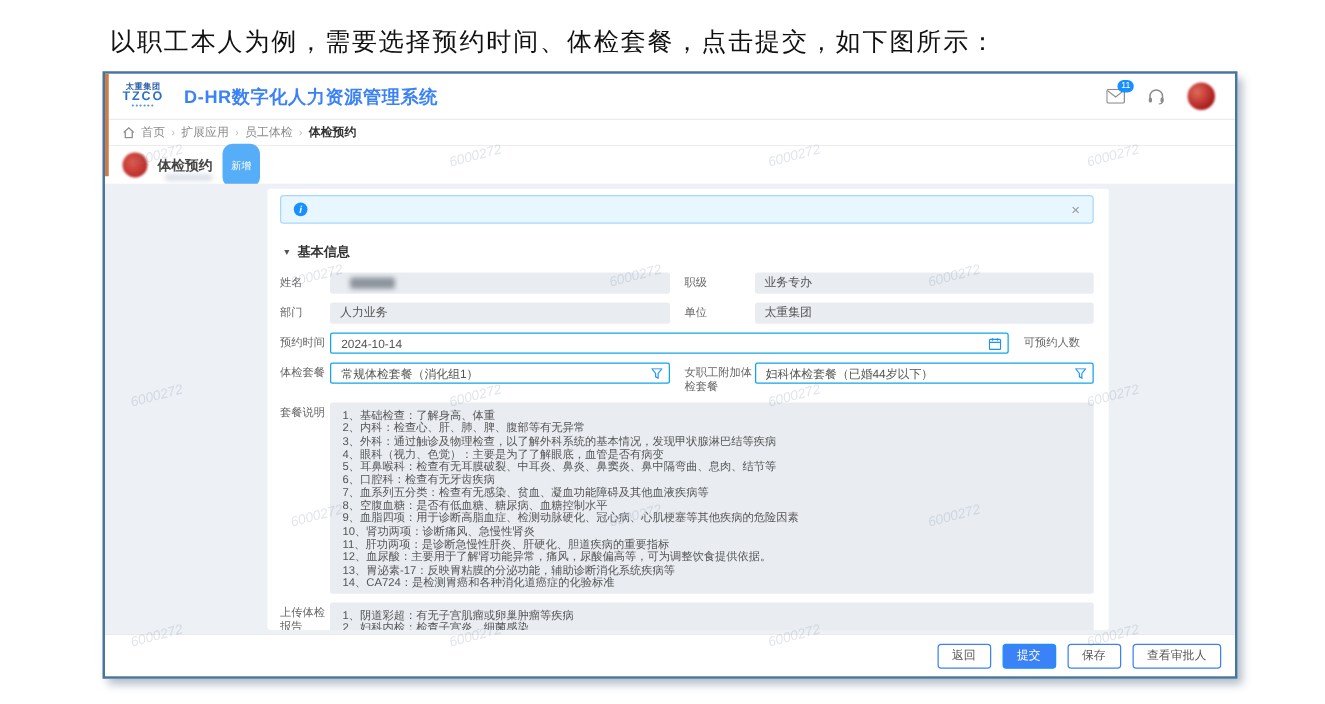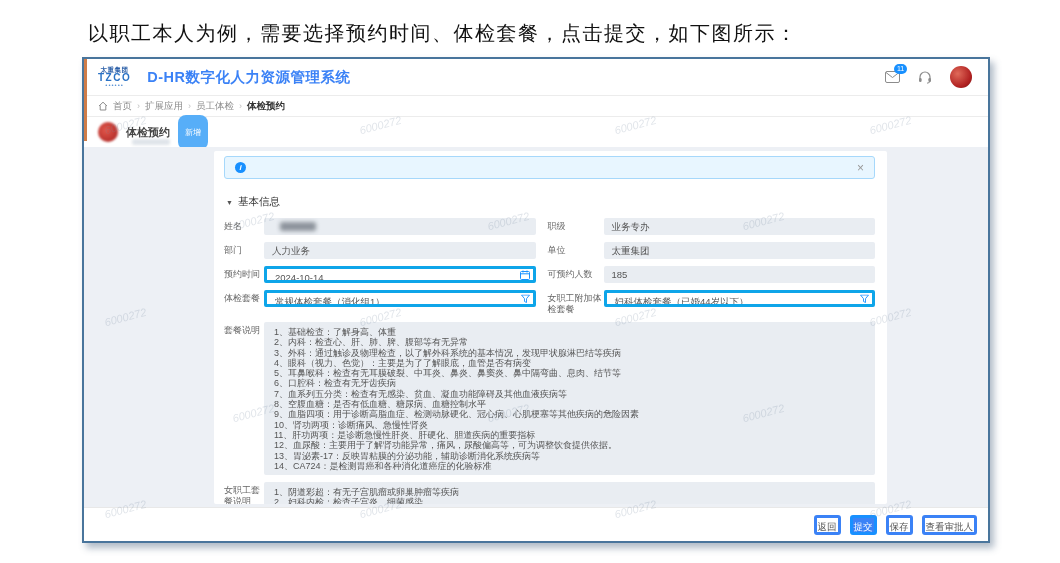--- a/index.html
+++ b/index.html
@@ -54,42 +54,42 @@
   .card { position:absolute; left:130px; top:4px; bottom:3px; width:673px; background:#fff;
     border-radius:2px; padding:5px 12px 4px 10px; overflow:hidden; }
 
   .notice { display:flex; align-items:center; background:#e8f6ff; border:1px solid #a6d8fb;
     border-radius:3px; height:23px; padding:0 10px; margin-bottom:8px; }
   .info-icon { width:11px; height:11px; border-radius:50%; background:#1890ff; color:#fff; font-size:8px;
     line-height:11px; text-align:center; font-style:italic; font-weight:bold; margin-right:5px; flex:none; }
   .notice-text { color:#f5222d; font-weight:bold; font-size:9.5px; }
   .notice-close { margin-left:auto; color:#999; font-size:12px; line-height:12px; cursor:pointer; }
 
-  .section-head { display:flex; align-items:center; gap:5px; font-size:10.5px; font-weight:normal;
+  .section-head { display:flex; align-items:center; gap:5px; font-size:10.5px; font-weight:bold;
     color:#333; margin:16px 0 9px 2px; }
   .caret { font-size:7px; color:#555; }
 
   .row { display:flex; align-items:flex-start; margin-bottom:7px; }
   .lbl { width:40px; min-width:40px; font-size:9px; line-height:11px; color:#666; padding-top:3px; }
   .lbl2 { width:56px; min-width:56px; margin-left:12px; font-size:9px; line-height:11px; color:#666; padding-top:3px; }
   .fld { flex:1; position:relative; }
   .inp { height:17px; line-height:17px; font-size:9.5px; padding:0 8px; border-radius:2px; color:#555;
     overflow:hidden; white-space:nowrap; }
   .ro { background:#e9edf2; }
-  .ed { background:#fff; border:3px solid #0ea5e9; cursor:pointer; }
+  .ed { background:#fff; border:1px solid #0ea5e9; cursor:pointer; }
   .fld-icon { position:absolute; right:6px; top:50%; transform:translateY(-50%); display:flex; }
   .blur-chip { width:36px; height:9px; background:#8d939c; filter:blur(2px); border-radius:2px; margin:4px 0 0 8px; }
 
   .txt { flex:1; background:#e9edf2; border-radius:2px; padding:5px 10px 4px 10px; font-size:9px;
     line-height:10.3px; color:#555; white-space:pre-line; }
 
   
   .footer { height:34px; flex:none; background:#fff; border-top:1px solid #e8e8e8; display:flex;
     align-items:center; justify-content:flex-end; gap:9px; padding:0 11px; }
-  .btn { height:20px; line-height:18px; padding:0 1px; font-size:9.5px; border:3px solid #3b82f6;
+  .btn { height:20px; line-height:18px; padding:0 11px; font-size:9.5px; border:1px solid #3b82f6;
     border-radius:3px; background:#fff; color:#555; cursor:pointer;text-align:center; }
   .btn-primary { background:#3b82f6; border-color:#1890ff; color:#fff; }
 </style>
 </head>
 <body>
 
 <div class="caption">以职工本人为例，需要选择预约时间、体检套餐，点击提交，如下图所示：</div>
 
 <div class="window">
   <div class="accent"></div>
@@ -206,23 +206,20 @@
           <span class="fld-icon">
             <svg width="10" height="10" viewBox="0 0 10 10">
               <rect x="0.5" y="1.5" width="9" height="8" rx="1" fill="none" stroke="#1890ff"></rect>
               <line x1="3" y1="0.5" x2="3" y2="2.5" stroke="#1890ff"></line>
               <line x1="7" y1="0.5" x2="7" y2="2.5" stroke="#1890ff"></line>
               <line x1="0.5" y1="3.8" x2="9.5" y2="3.8" stroke="#1890ff"></line>
             </svg>
           </span>
         </div>
         <div class="lbl2">可预约人数</div>
-        <div class="fld">
-            <div class="inp ro">185</div>
-          </div>
       </div>
 
       <div class="row">
         <div class="lbl">体检套餐</div>
         <div class="fld">
           <div class="inp ed">常规体检套餐（消化组1）</div>
           <span class="fld-icon">
             <svg width="9" height="9" viewBox="0 0 9 9">
               <path d="M0.5 0.5 H8.5 L5.5 4.2 V8 L3.5 7 V4.2 Z" fill="none" stroke="#1890ff" stroke-width="0.9"></path>
             </svg>
@@ -251,21 +248,21 @@
 8、空腹血糖：是否有低血糖、糖尿病、血糖控制水平
 9、血脂四项：用于诊断高脂血症、检测动脉硬化、冠心病、心肌梗塞等其他疾病的危险因素
 10、肾功两项：诊断痛风、急慢性肾炎
 11、肝功两项：是诊断急慢性肝炎、肝硬化、胆道疾病的重要指标
 12、血尿酸：主要用于了解肾功能异常，痛风，尿酸偏高等，可为调整饮食提供依据。
 13、胃泌素-17：反映胃粘膜的分泌功能，辅助诊断消化系统疾病等
 14、CA724：是检测胃癌和各种消化道癌症的化验标准</div>
       </div>
 
       <div class="row">
-        <div class="lbl">女职工套餐说明</div>
+        <div class="lbl">上传体检报告</div>
         <div class="txt">1、阴道彩超：有无子宫肌瘤或卵巢肿瘤等疾病
 2、妇科内检：检查子宫炎，细菌感染
 3、TCT：宫颈癌细胞学检查重要手段
 4、乳腺彩超：检查乳腺增生、炎症、囊肿、纤维瘤及乳腺癌等疾病，检查腋窝及锁骨上有无肿大淋巴结方面</div>
       </div>
 
     </div>
   </div>
 
   <div class="footer">

